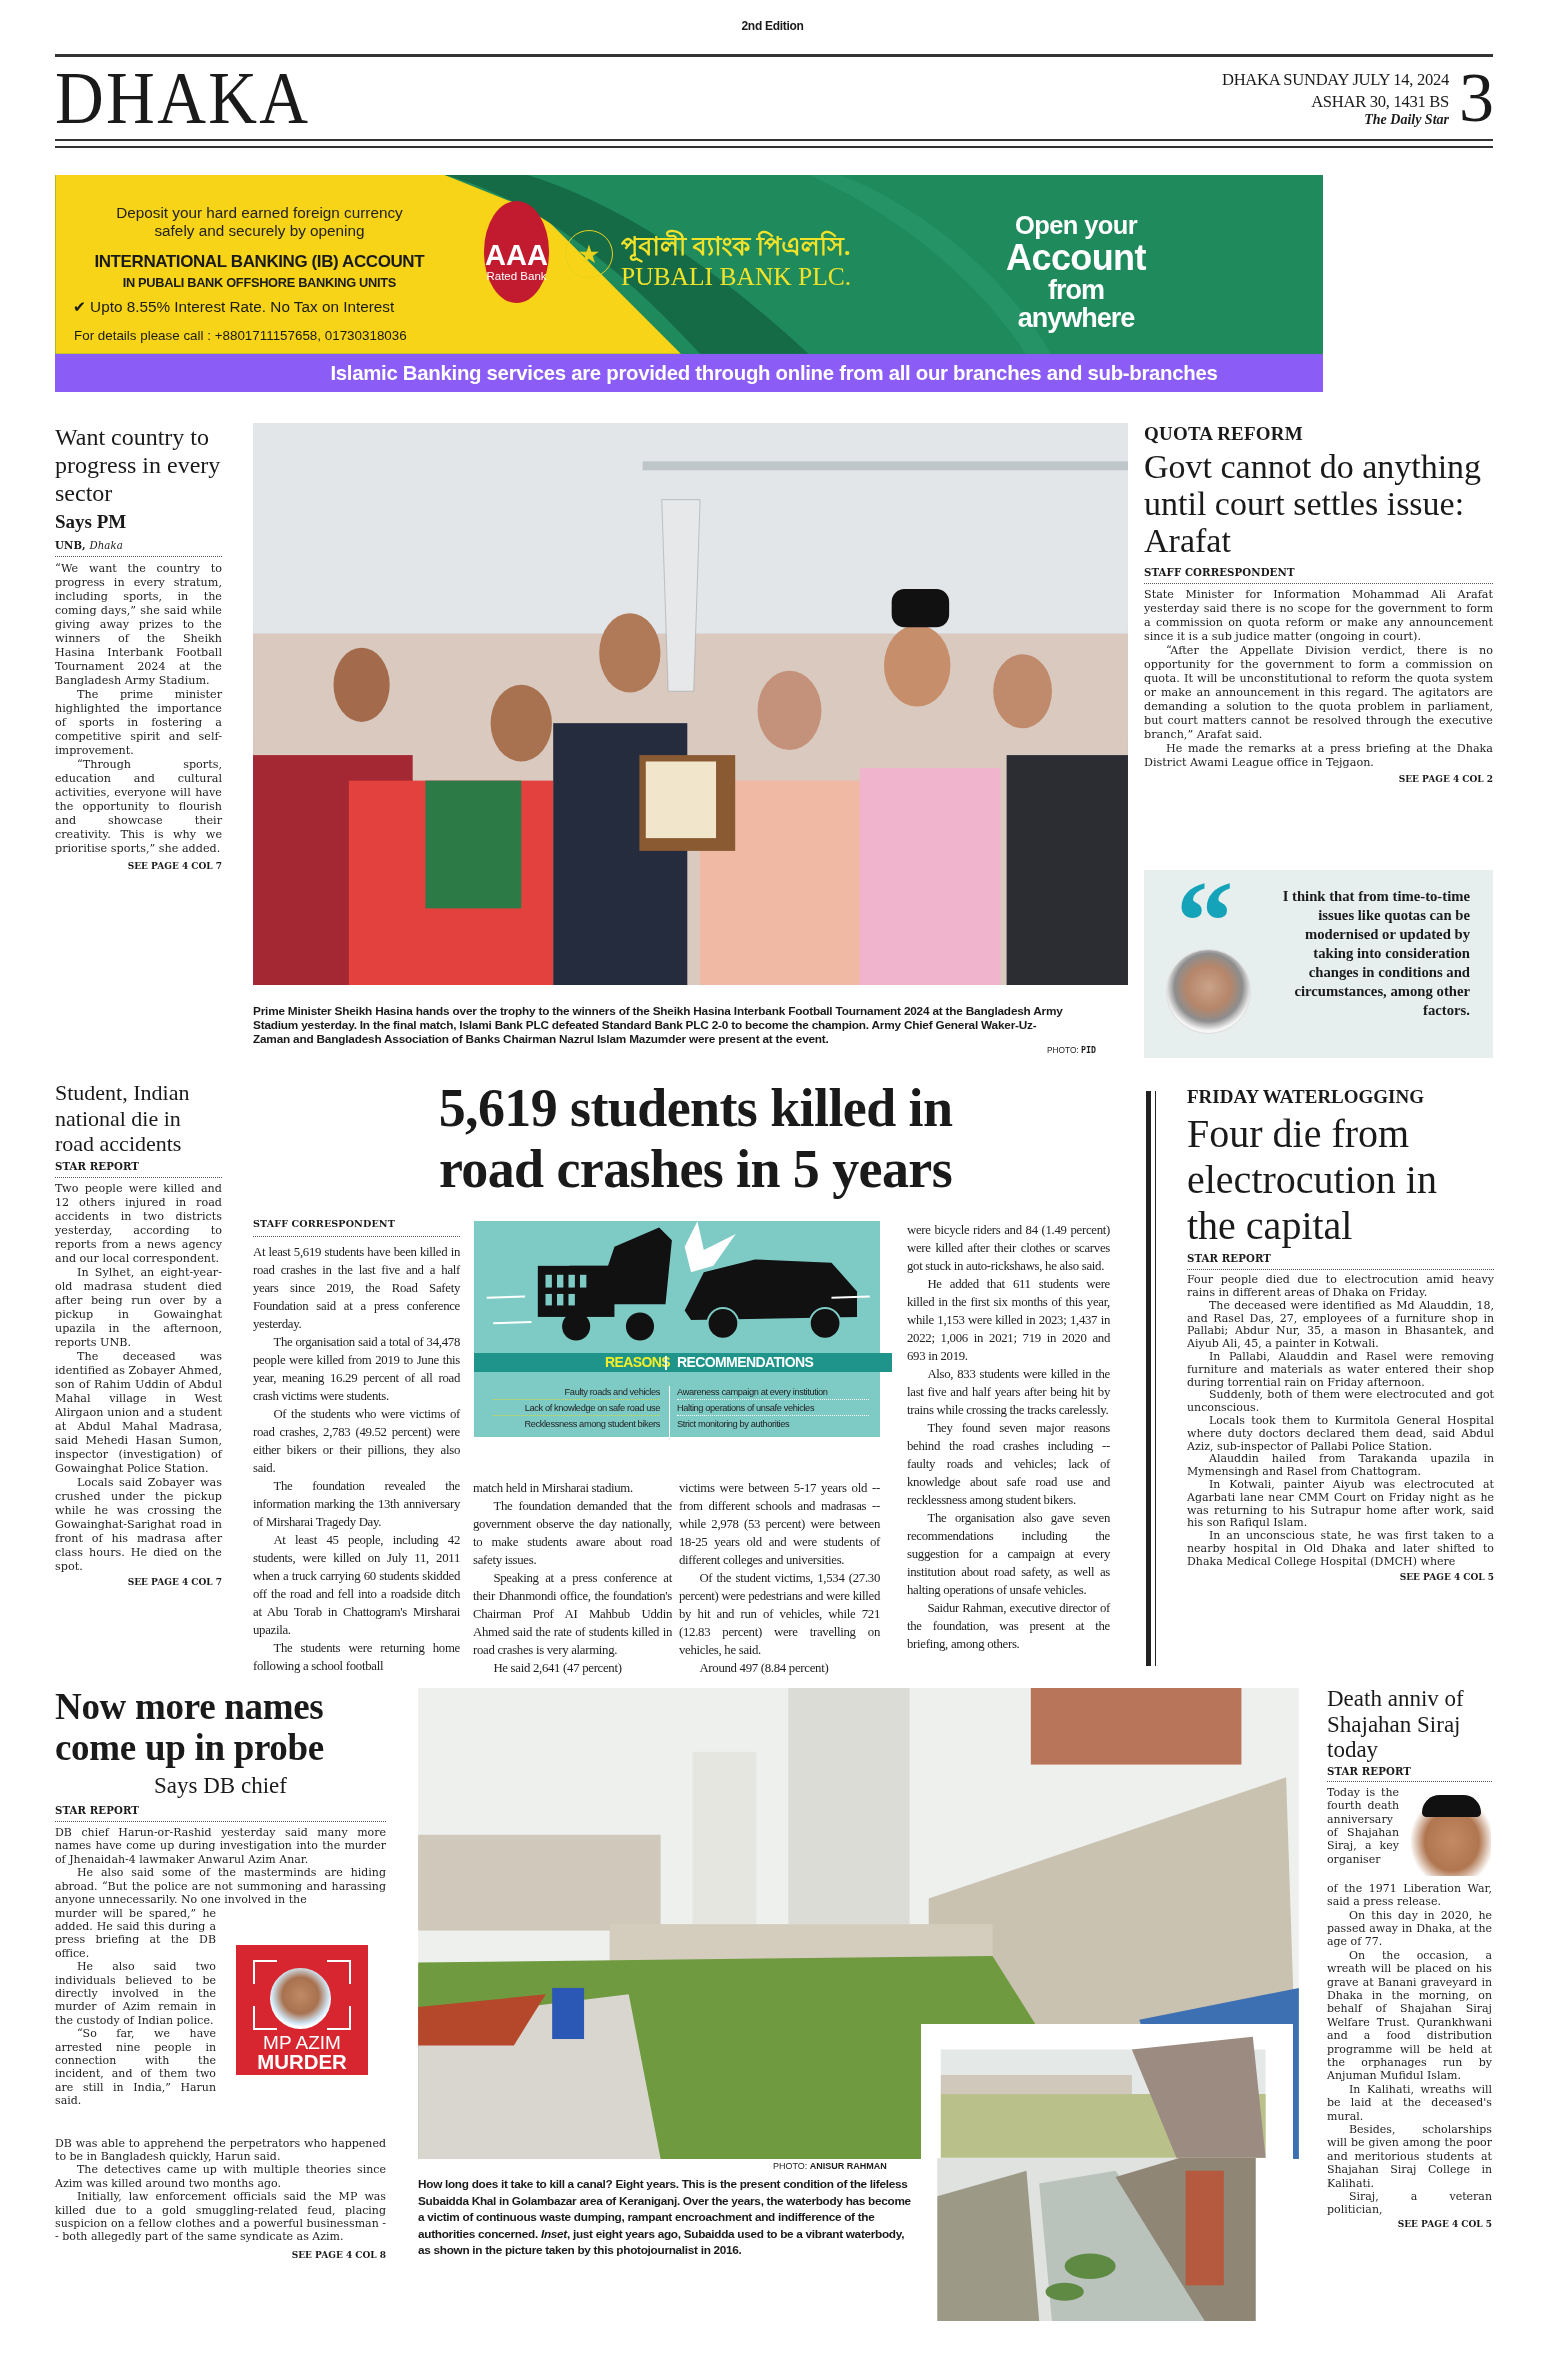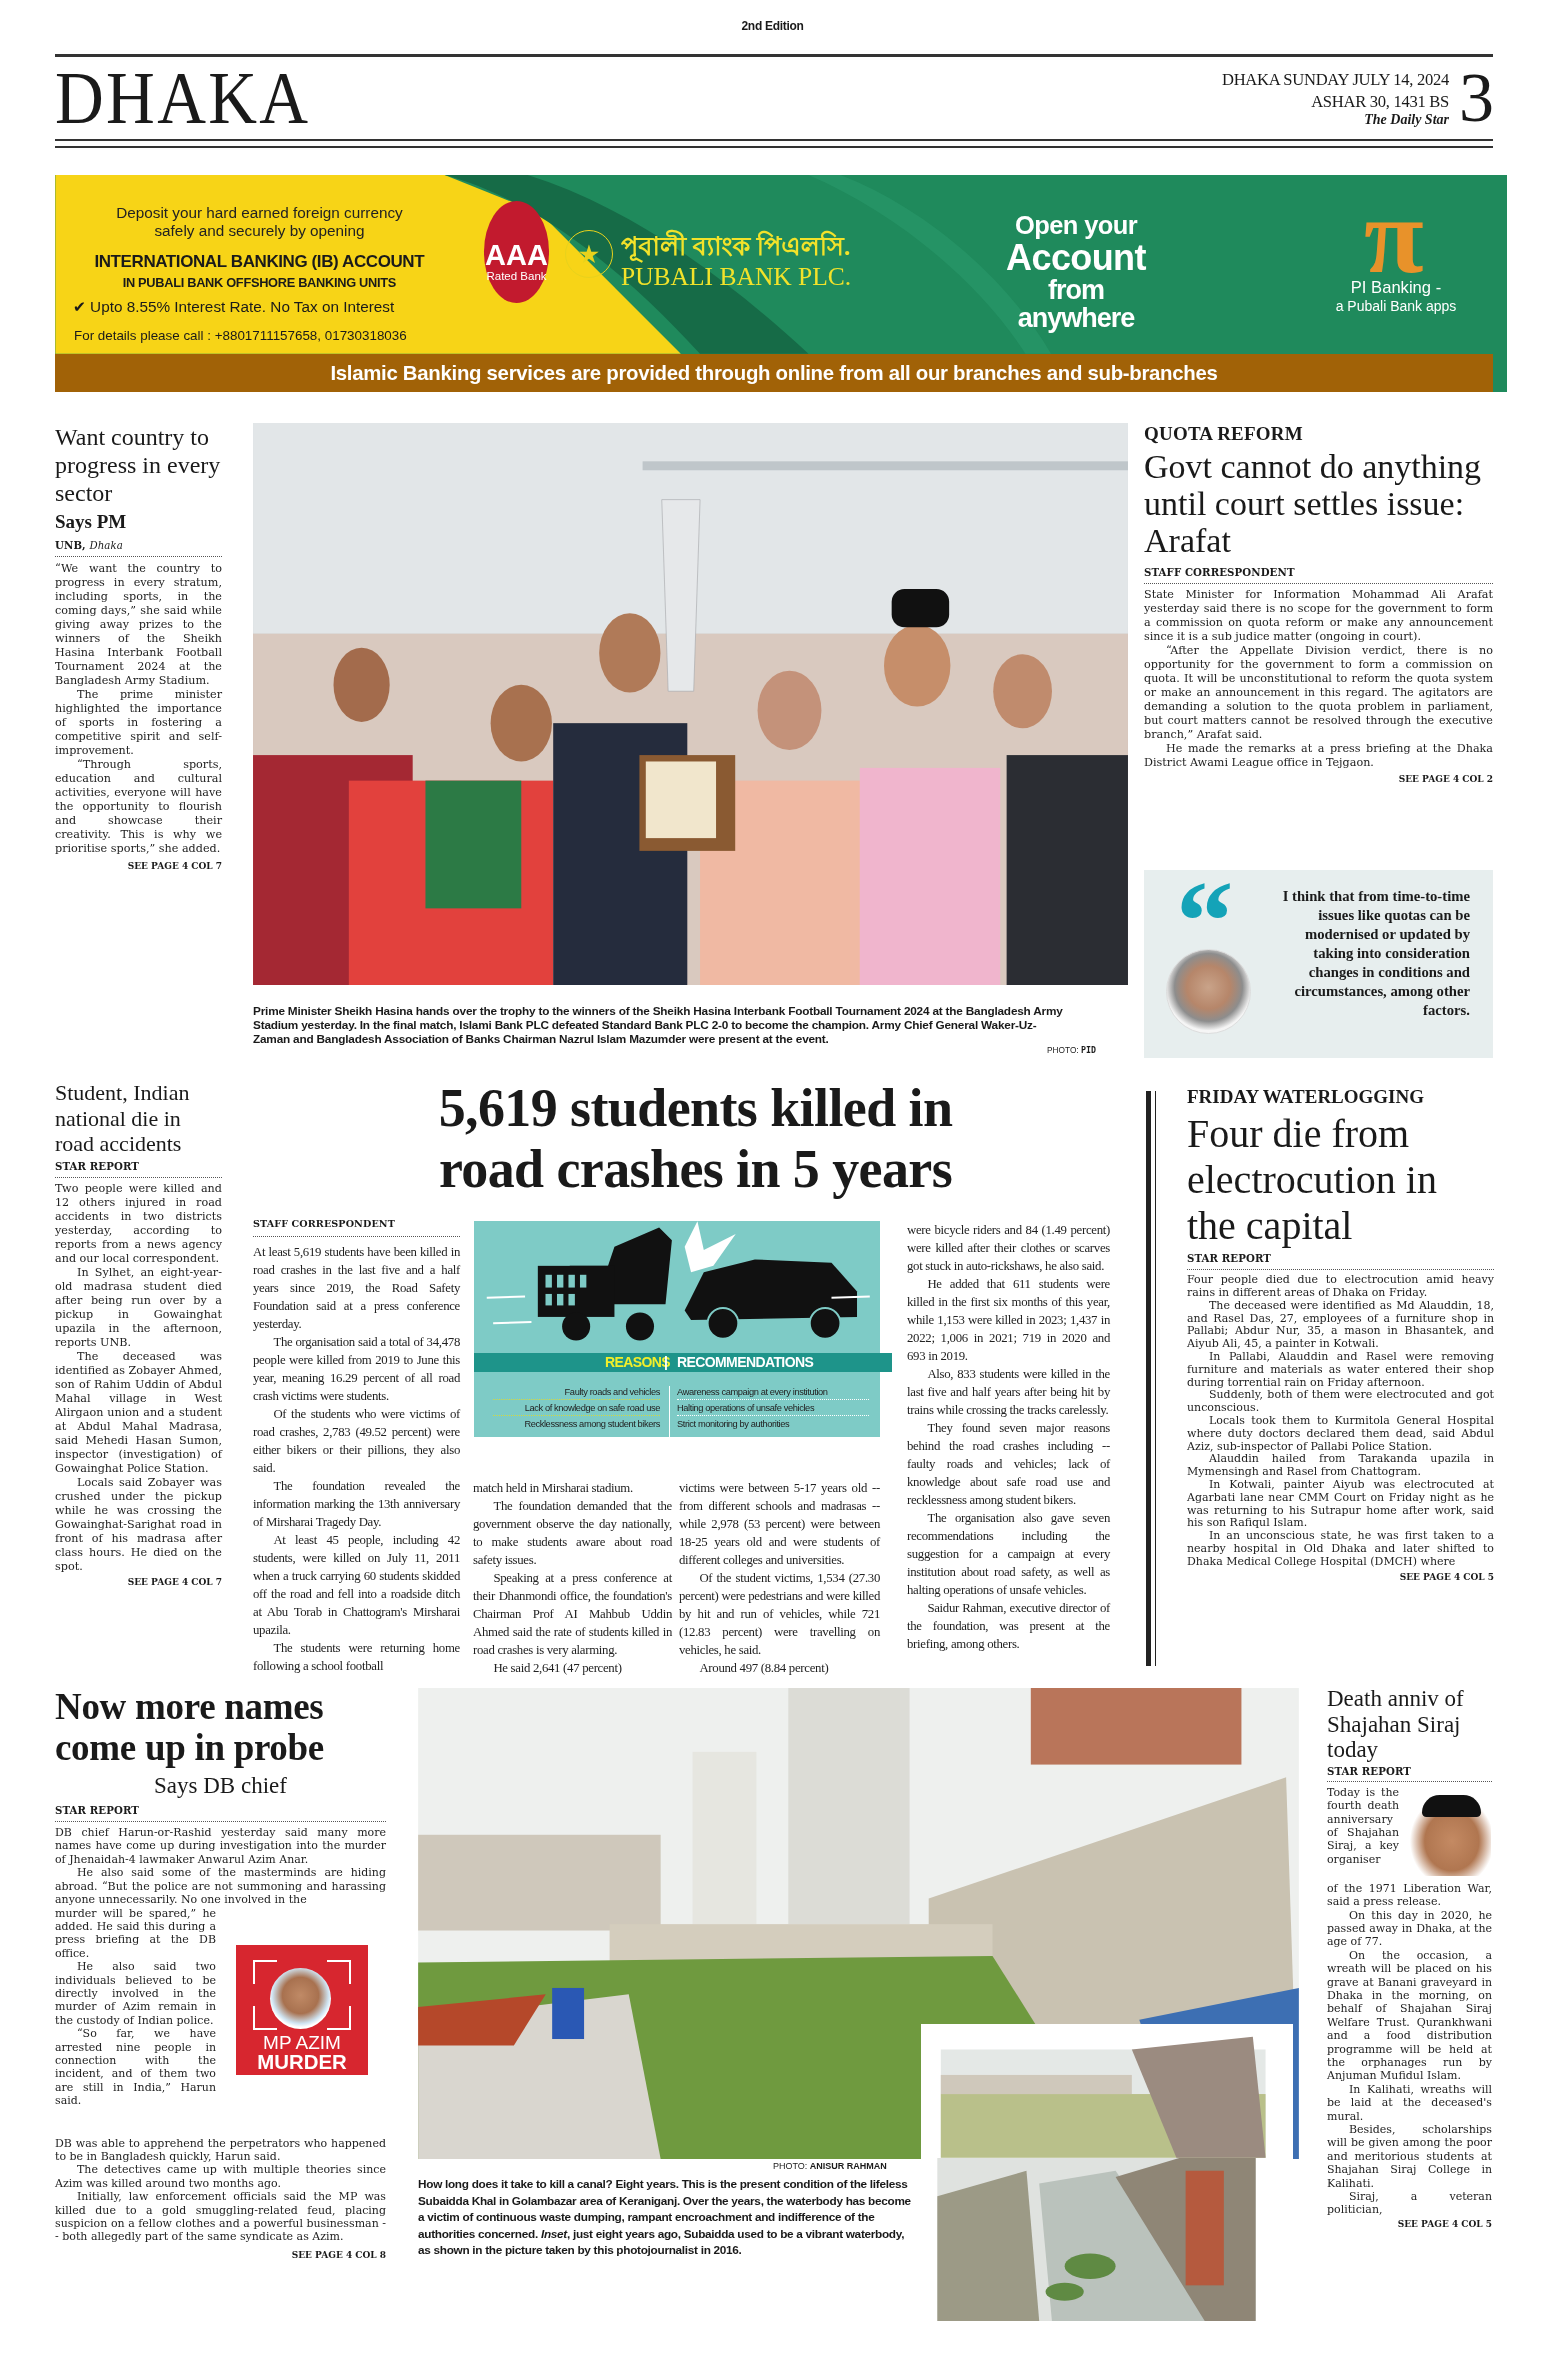--- a/index.html
+++ b/index.html
@@ -26,21 +26,21 @@
 <div class="abs sans" style="left:728px;top:19px;width:89px;text-align:center;font-size:12px;font-weight:bold;letter-spacing:-0.3px;">2nd Edition</div>
 <div class="abs rule" style="left:55px;top:54px;width:1438px;height:2.6px;"></div>
 <div class="abs serif" style="left:55px;top:59px;font-size:75px;line-height:77px;letter-spacing:2.6px;transform:scaleX(0.9);transform-origin:left top;">DHAKA</div>
 <div class="abs serif" style="right:99px;top:70px;font-size:16.6px;letter-spacing:-0.3px;">DHAKA SUNDAY JULY 14, 2024</div>
 <div class="abs serif" style="right:99px;top:92px;font-size:16.6px;letter-spacing:-0.3px;">ASHAR 30, 1431 BS</div>
 <div class="abs serif" style="right:99px;top:112px;font-size:14px;font-style:italic;font-weight:bold;">The Daily Star</div>
 <div class="abs serif" style="right:54px;top:63px;font-size:70px;line-height:70px;">3</div>
 <div class="abs rule" style="left:55px;top:139px;width:1438px;"></div>
 <div class="abs rule" style="left:55px;top:146px;width:1438px;"></div>
 
-<div class="abs" style="left:55px;top:175px;width:1452px;height:217px;overflow:hidden;background:#1f8a5c;">
+<div class="abs" style="left:55px;top:175px;width:1268px;height:217px;overflow:hidden;background:#1f8a5c;">
   <svg class="abs" width="1438" height="217" style="left:0;top:0;" viewBox="0 0 2252 340">
     <polygon points="0,0 610,0 760,60 980,280 0,280" fill="#f7d417"></polygon>
     <path d="M610,0 C760,40 900,160 1010,280 L1180,280 C1050,160 900,50 740,0 Z" fill="#166b47"></path>
     <path d="M1180,0 C1320,60 1450,170 1520,280 L1560,280 C1490,160 1360,50 1230,0Z" fill="#2a9a6a" opacity="0.6"></path>
   </svg>
   <div class="abs sans" style="left:25.5px;top:29px;width:358px;text-align:center;font-size:15.3px;line-height:18px;color:#222;">
     <div>Deposit your hard earned foreign currency</div>
     <div>safely and securely by opening</div>
   </div>
   <div class="abs sans" style="left:12.8px;top:77px;width:383px;text-align:center;font-size:17px;font-weight:bold;color:#1a1a1a;letter-spacing:-0.4px;">INTERNATIONAL BANKING (IB) ACCOUNT</div>
@@ -59,21 +59,21 @@
   <div class="abs sans" style="left:951px;top:38px;color:#fff;font-weight:bold;text-align:center;width:140px;">
     <div style="font-size:25.5px;line-height:25.5px;letter-spacing:-0.6px;">Open your</div>
     <div style="font-size:36px;line-height:37px;letter-spacing:-0.6px;">Account</div>
     <div style="font-size:27px;line-height:28px;letter-spacing:-1px;">from anywhere</div>
   </div>
   <div class="abs serif" style="left:1309px;top:6.4px;font-size:109px;line-height:109px;color:#e8922a;font-weight:bold;">π</div>
   <div class="abs sans" style="left:1271px;top:103px;color:#fff;text-align:center;width:140px;">
     <div style="font-size:16.6px;">PI Banking -</div>
     <div style="font-size:14px;">a Pubali Bank apps</div>
   </div>
-  <div class="abs sans" style="left:0;top:179px;width:1438px;height:38px;line-height:38px;background:#a16207;color:#fff;text-align:center;font-size:20.4px;font-weight:bold;letter-spacing:-0.3px;">Islamic Banking services are provided through online from all our branches and sub-branches</div>
+  <div class="abs sans" style="left:0;top:179px;width:1438px;height:38px;line-height:38px;background:#8b5cf6;color:#fff;text-align:center;font-size:20.4px;font-weight:bold;letter-spacing:-0.3px;">Islamic Banking services are provided through online from all our branches and sub-branches</div>
 </div>
 
 <div class="abs" style="left:55px;top:423px;width:167px;">
   <div class="serif" style="font-size:24px;line-height:28px;">Want country to progress in every sector</div>
   <div class="serif" style="font-size:19px;font-weight:bold;margin-top:3.8px;">Says PM</div>
   <div class="byline" style="margin-top:6.4px;">
     <span>UNB,</span>
     <span style="font-weight:normal;font-style:italic;">Dhaka</span>
   </div>
   <div class="dots" style="margin:5.1px 0 5.1px;"></div>

